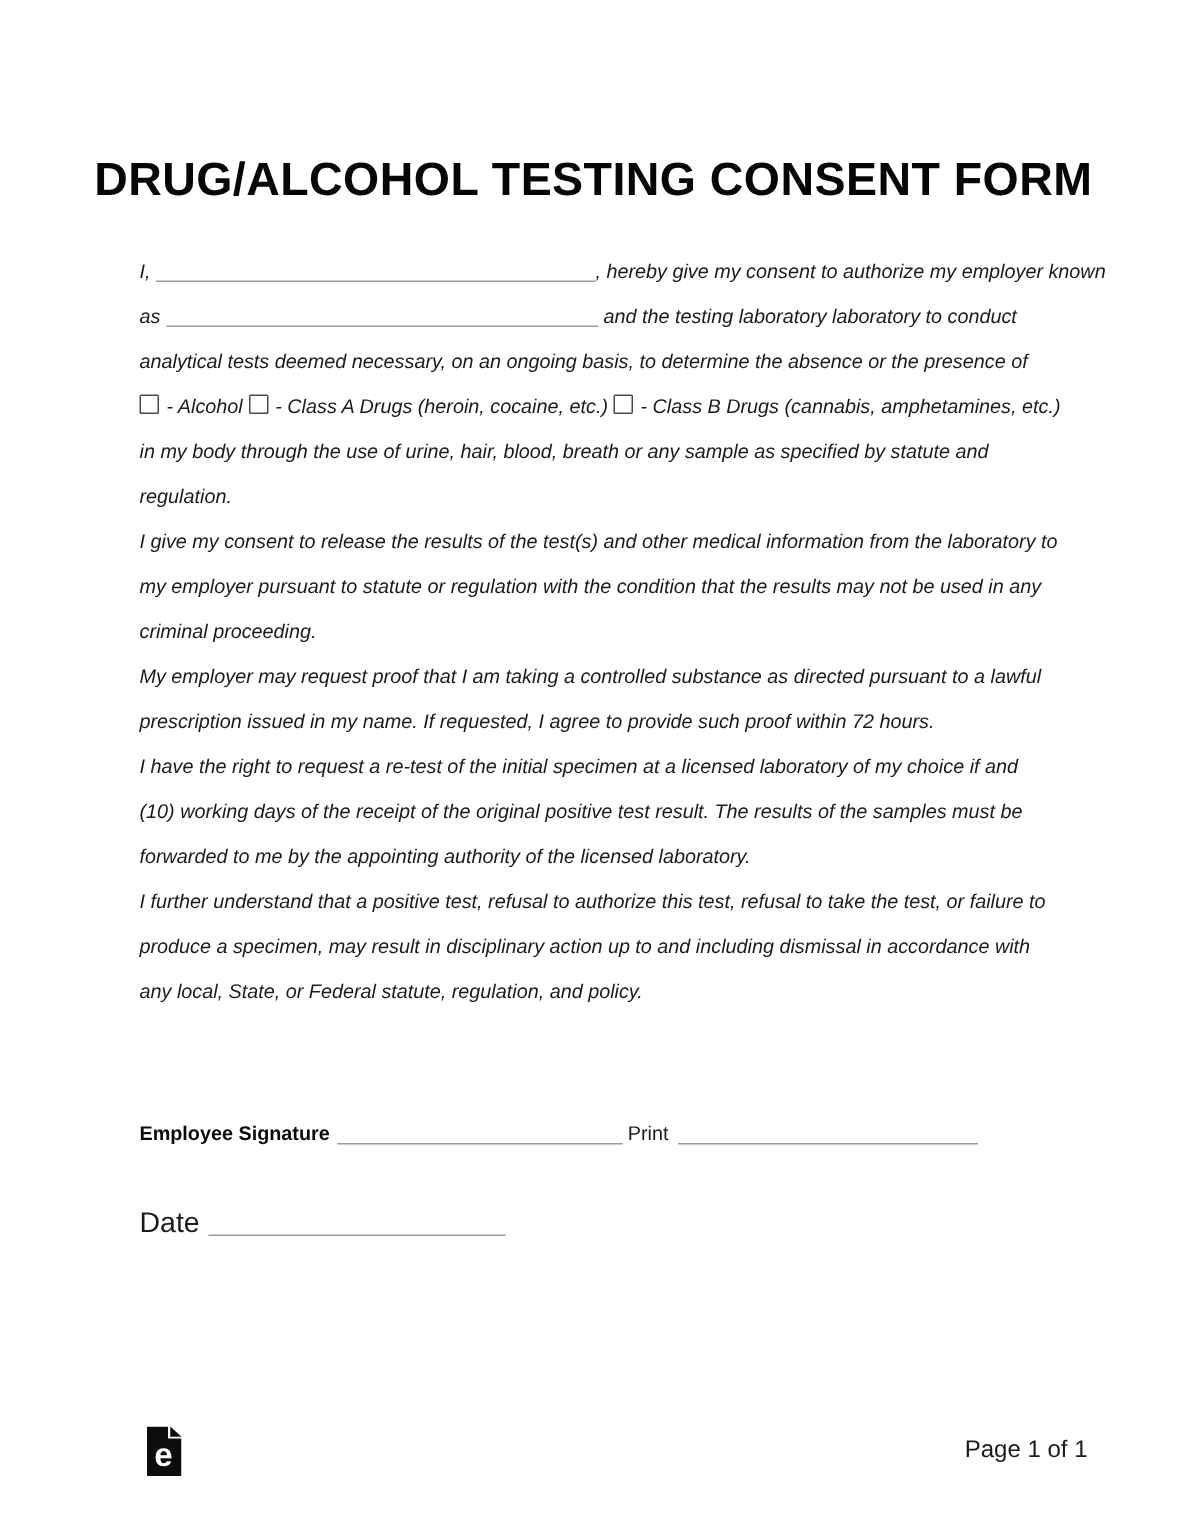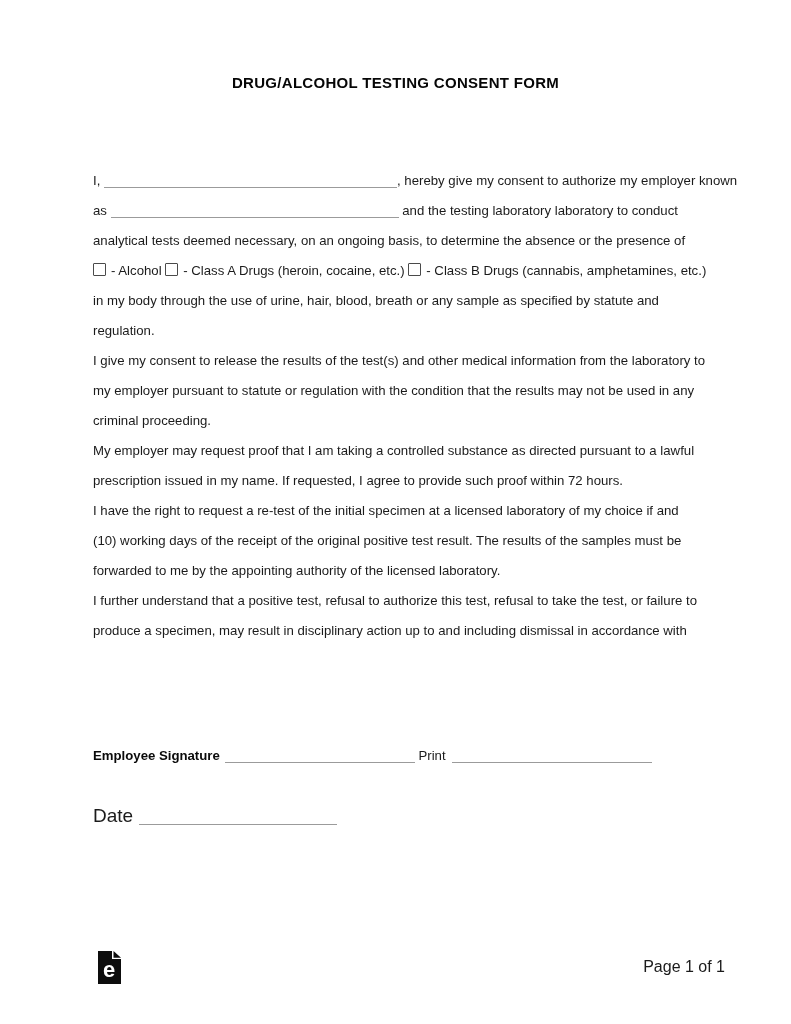--- a/index.html
+++ b/index.html
@@ -7,35 +7,36 @@
     position: relative;
     width: 791px;
     height: 1024px;
     background: #ffffff;
     font-family: "Liberation Sans", "DejaVu Sans", sans-serif;
     color: #1b1b1b;
     overflow: hidden;
   }
   .doc-title {
     position: absolute;
-    top: 74px;
+    top: 102px;
     left: 0;
     width: 100%;
     text-align: center;
-    font-size: 15px;
+    font-size: 31px;
     font-weight: bold;
     color: #060606;
     letter-spacing: 0.3px;
     white-space: pre;
   }
   .body-text {
     position: absolute;
     top: 166px;
     left: 93px;
     width: 612px;
+    font-style: italic;
   }
   .line {
     height: 30px;
     line-height: 30px;
     font-size: 13.2px;
     white-space: pre;
     color: #1b1b1b;
   }
   .blank {
     display: inline-block;
@@ -113,20 +114,21 @@
     <div class="line">I give my consent to release the results of the test(s) and other medical information from the laboratory to</div>
     <div class="line">my employer pursuant to statute or regulation with the condition that the results may not be used in any</div>
     <div class="line">criminal proceeding.</div>
     <div class="line">My employer may request proof that I am taking a controlled substance as directed pursuant to a lawful</div>
     <div class="line">prescription issued in my name. If requested, I agree to provide such proof within 72 hours.</div>
     <div class="line">I have the right to request a re-test of the initial specimen at a licensed laboratory of my choice if and</div>
     <div class="line">(10) working days of the receipt of the original positive test result. The results of the samples must be</div>
     <div class="line">forwarded to me by the appointing authority of the licensed laboratory.</div>
     <div class="line">I further understand that a positive test, refusal to authorize this test, refusal to take the test, or failure to</div>
     <div class="line">produce a specimen, may result in disciplinary action up to and including dismissal in accordance with</div>
+    <div class="line">any local, State, or Federal statute, regulation, and policy.</div>
   </div>
 
   <div class="sig-row"><span class="sig-label-bold">Employee Signature</span><span class="blank blank-sig"></span><span> <span>Print</span></span><span class="blank blank-print"></span></div>
 
   <div class="date-row"><span>Date</span><span class="blank blank-date"></span></div>
 
   <svg class="footer-logo" viewBox="0 0 23 33" xmlns="http://www.w3.org/2000/svg">
     <path d="M0 0 H14 V8 H23 V33 H0 Z" fill="#0d0d0d"></path>
     <path d="M15.5 0 L23 6.8 L15.5 6.8 Z" fill="#0d0d0d"></path>
     <text x="11" y="26" text-anchor="middle" font-size="22" font-weight="bold" fill="#ffffff" font-family="Liberation Sans, DejaVu Sans, sans-serif">e</text>

